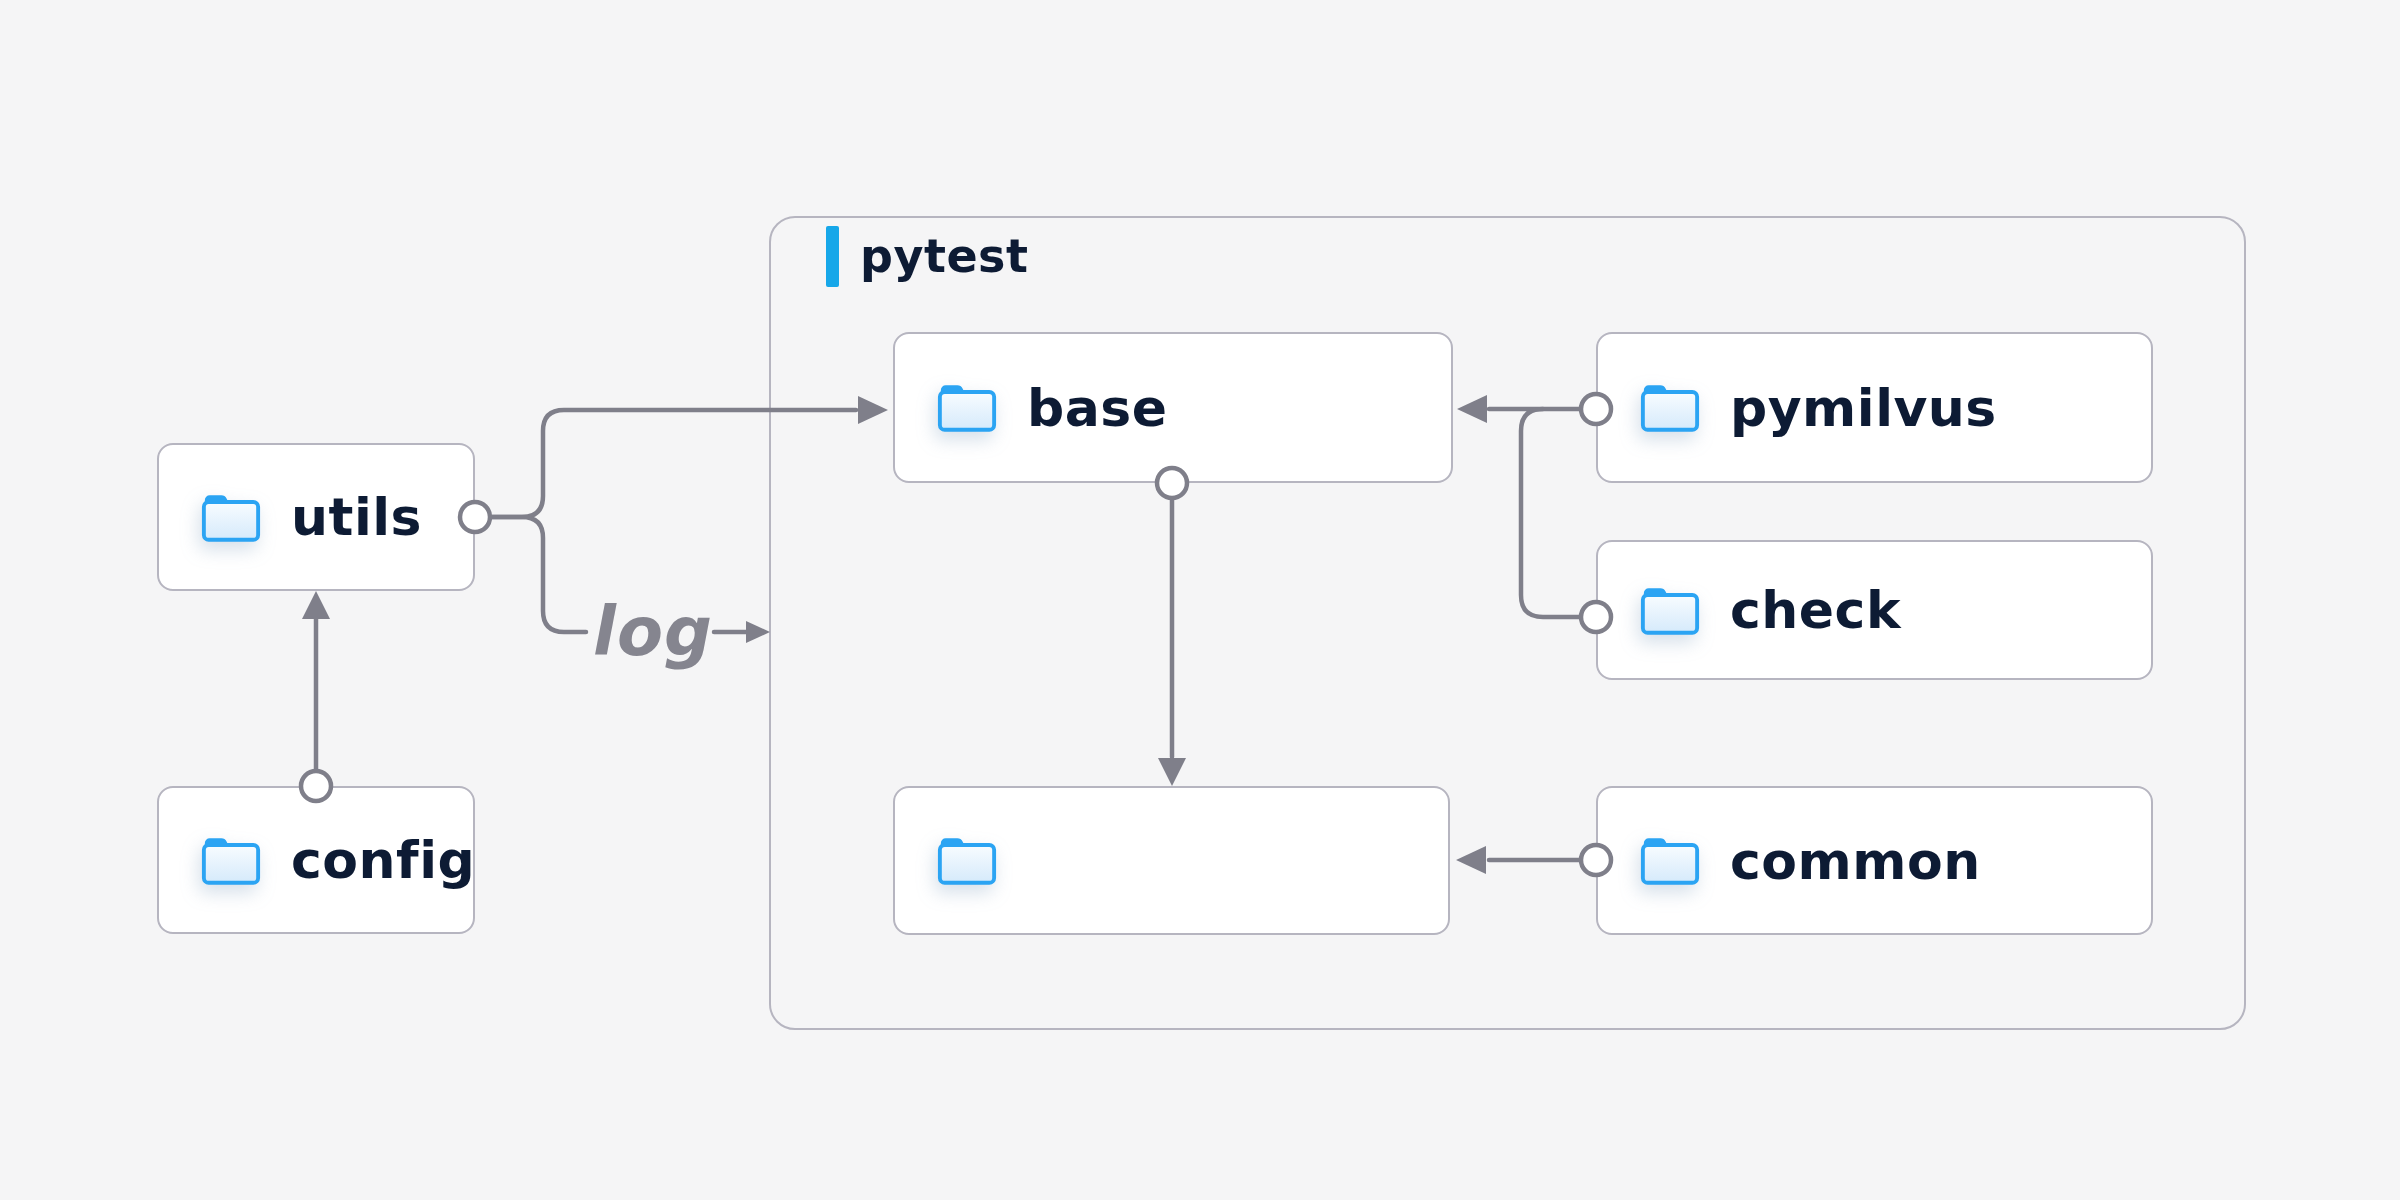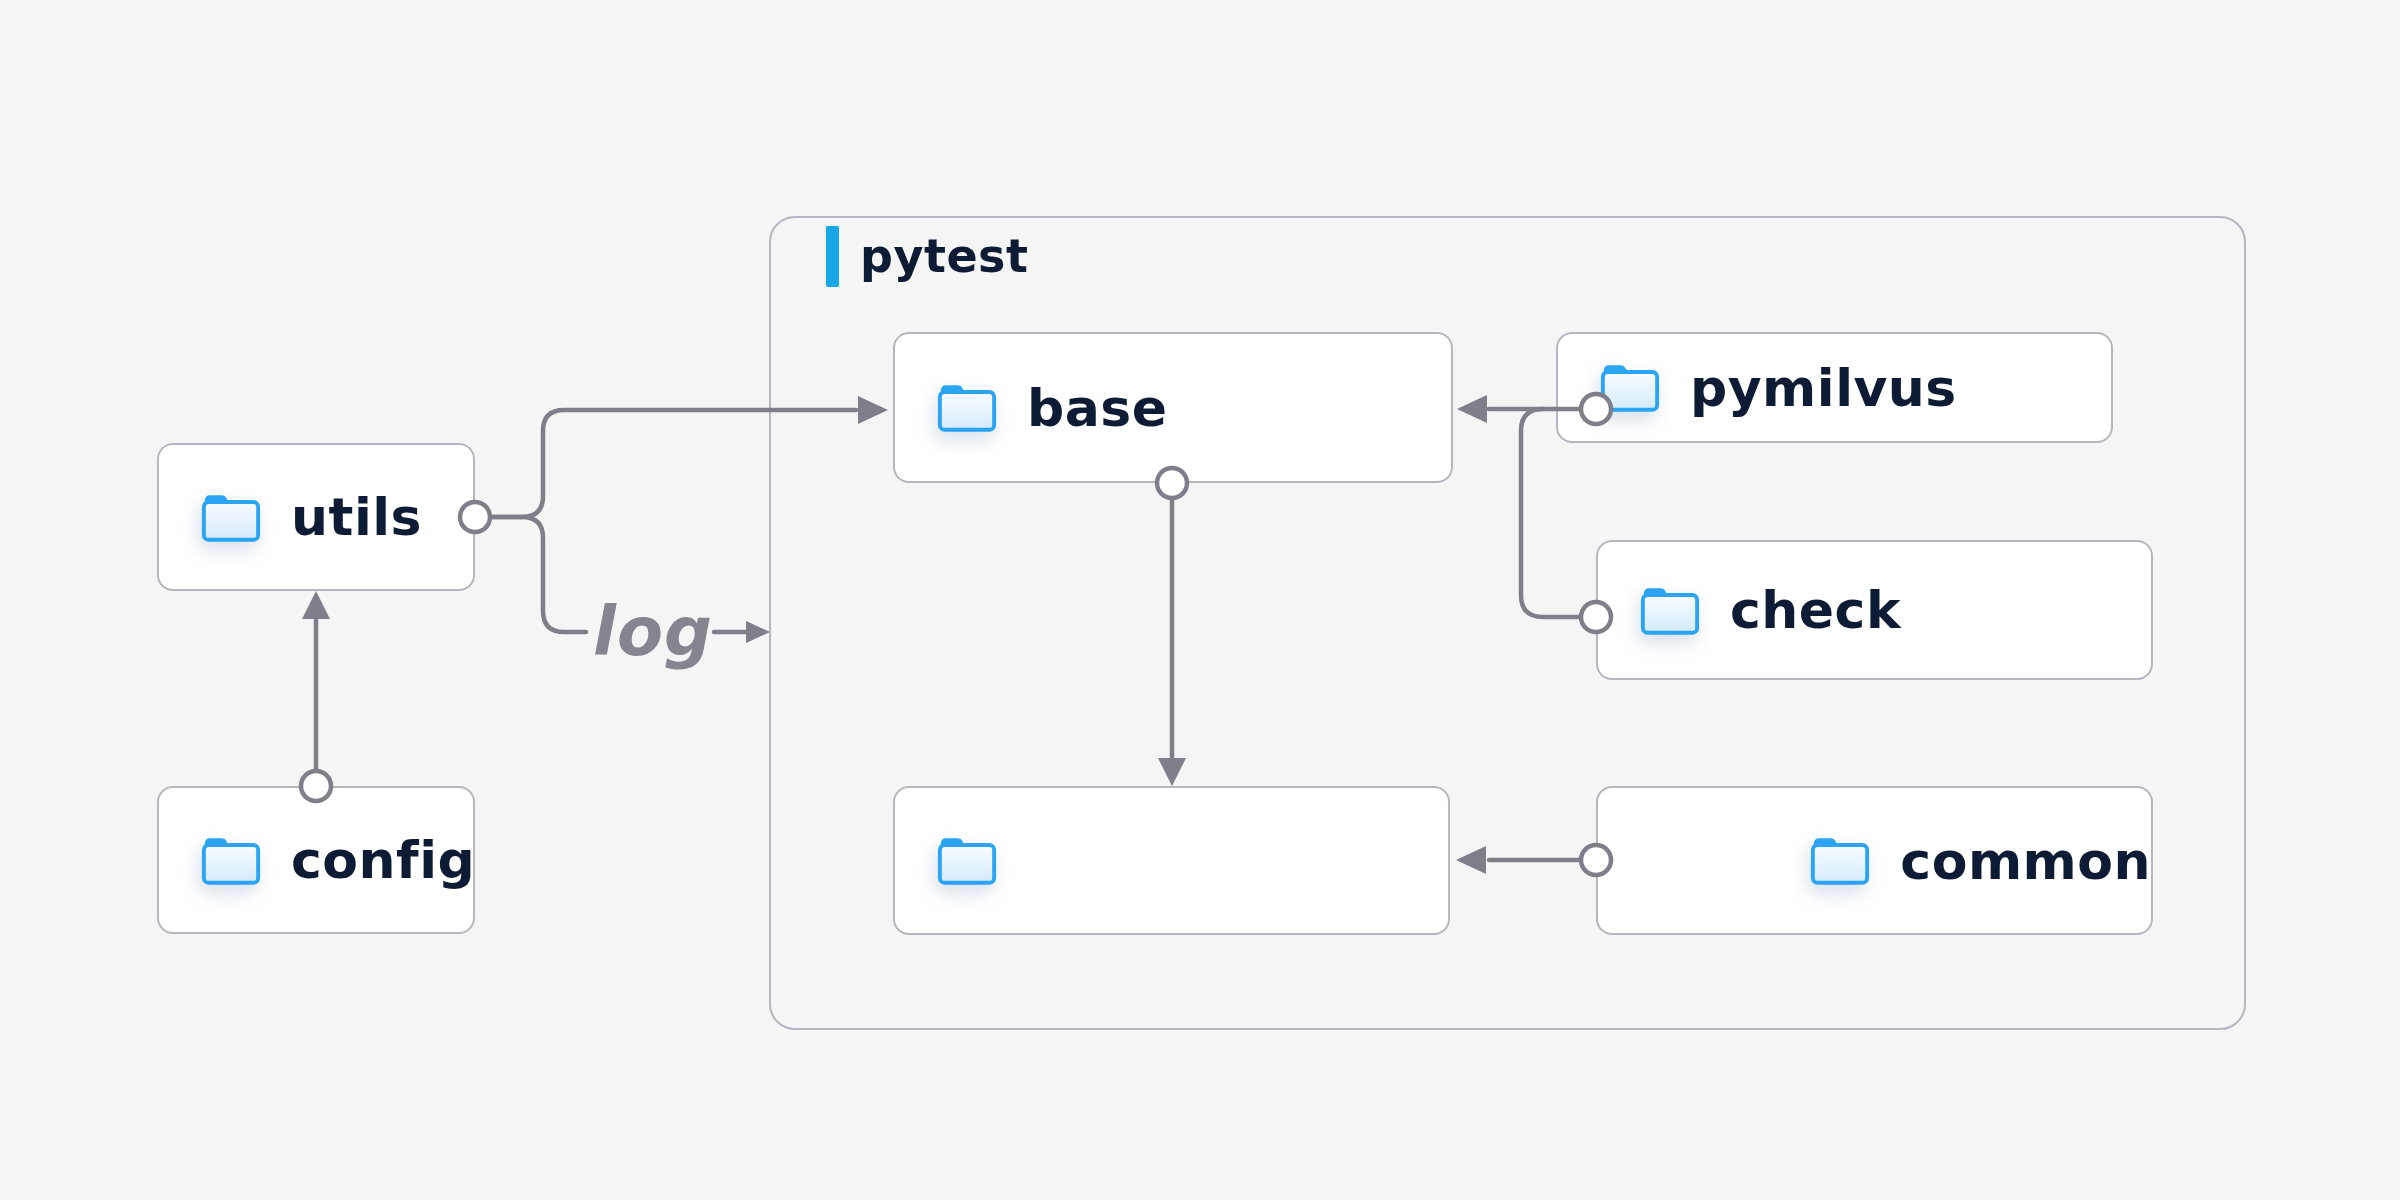--- a/index.html
+++ b/index.html
@@ -66,24 +66,24 @@
     border: 2.5px solid var(--box-border, #b6b5c0);
     border-radius: 16px;
     display: flex;
     align-items: center;
     gap: 29px;
     padding-left: 41px;
   }
   .node-utils     { left: 157px;  top: 443px; width: 318px; height: 148px; }
   .node-config    { left: 157px;  top: 786px; width: 318px; height: 148px; }
   .node-base      { left: 893px;  top: 332px; width: 560px; height: 151px; }
-  .node-pymilvus  { left: 1556px; top: 332px; width: 557px; height: 111px; }
+  .node-pymilvus  { left: 1596px; top: 332px; width: 557px; height: 151px; }
   .node-check     { left: 1596px; top: 540px; width: 557px; height: 140px; }
   .node-testcases { left: 893px;  top: 786px; width: 557px; height: 149px; }
-  .node-common    { left: 1596px; top: 786px; width: 557px; height: 149px; justify-content: flex-end; }
+  .node-common    { left: 1596px; top: 786px; width: 557px; height: 149px; }
 
   .folder-svg {
     width: 62px; height: 53px;
     flex: 0 0 auto;
     filter: drop-shadow(-3px 8px 9px rgba(90, 130, 170, 0.25));
   }
   .node-label {
     font-size: 52px;
     font-weight: 700;
     color: var(--text, #0d1b34);

